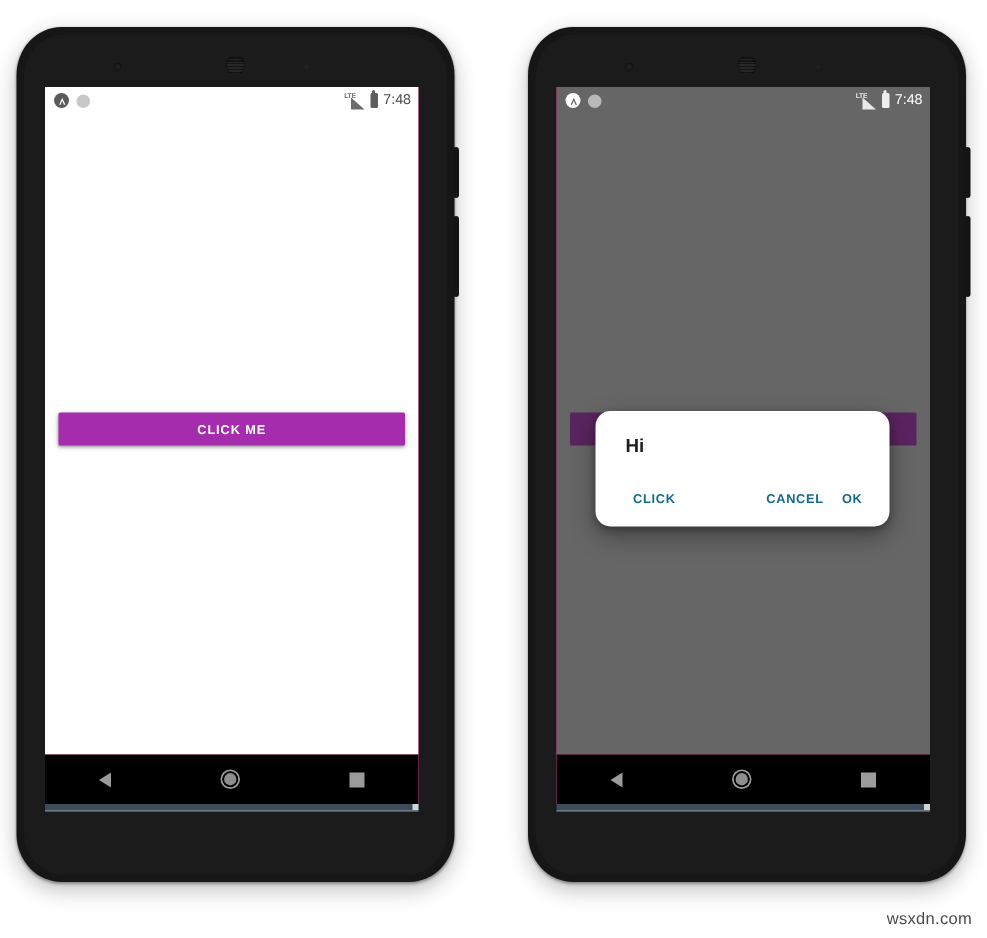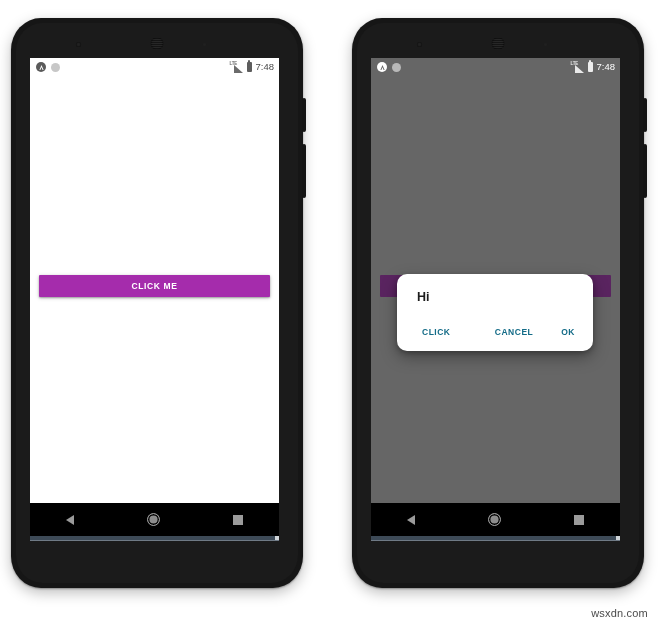--- a/index.html
+++ b/index.html
@@ -224,21 +224,21 @@
   }
   .dlg-btn{
     background:none;border:0;
     font-family:"Liberation Sans",sans-serif;
     font-size:8.5px;font-weight:bold;letter-spacing:.5px;
     color:#136B87;
     cursor:pointer;
     padding:3px 5px;
   }
   .dlg-spacer{flex:1;}
-  .dlg-btn.cancel{margin-right:18px;}
+  .dlg-btn.cancel{margin-right:2px;}
 
   
   .watermark{
     position:absolute;
     right:10px;bottom:6px;
     font-size:11px;
     color:#4a4a4a;
     letter-spacing:.2px;
     margin-top:24px;
   }

